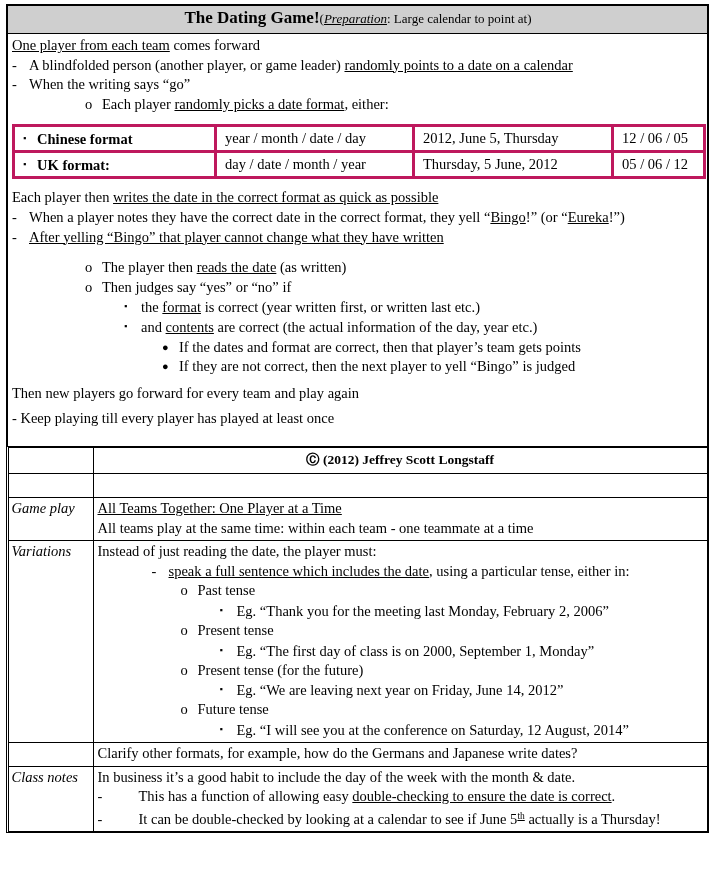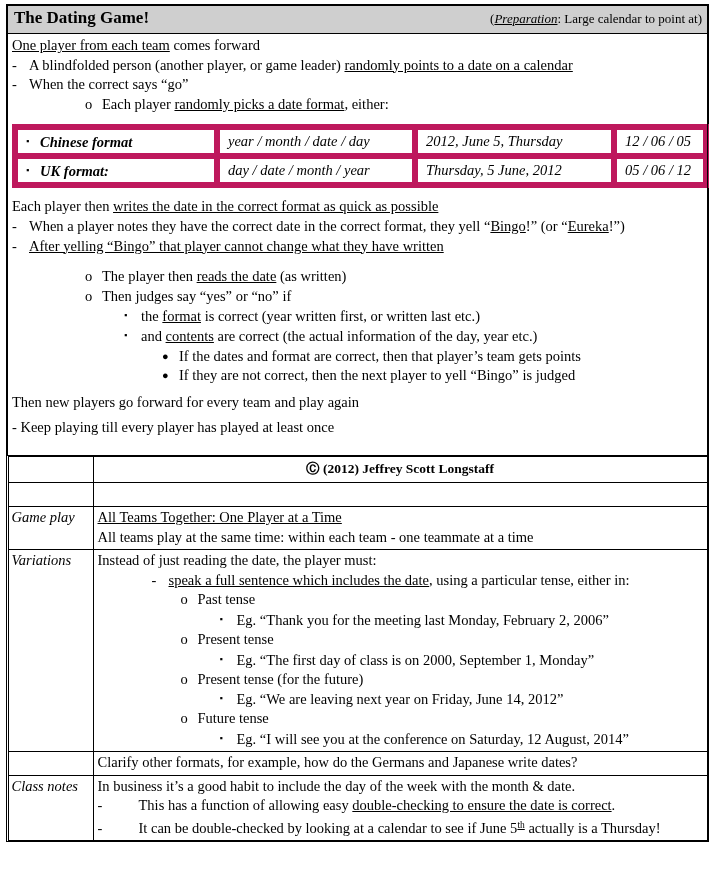--- a/index.html
+++ b/index.html
@@ -42,21 +42,21 @@
   
   .hdr-cell {
     background: #cfcfcf;
     height: 24px;
     padding: 1px 5px 2px 6px !important;
     position: relative;
   }
   .hdr-inner {
     display: flex;
     align-items: baseline;
-    justify-content: space-between;
+    justify-content: center;
     width: 100%;
   }
   .hdr-title {
     font-weight: bold;
     font-size: 17px;
     letter-spacing: 0px;
     line-height: 21px;
   }
   .hdr-prep {
     font-size: 13px;
@@ -95,26 +95,25 @@
   .sq { font-size: 9px; vertical-align: 2.5px; }
   .dot { font-size: 11px; vertical-align: 1px; }
   
   table.fmt {
     width: 100%;
     border-collapse: collapse;
     table-layout: fixed;
     font-size: 14.5px;
   }
   table.fmt td {
-    border: 6px solid #be185d;
+    border: 3px solid #be185d;
     height: 23px;
     line-height: 21px;
     padding: 0 8px;
     vertical-align: middle;
-    font-style: italic;
   }
   td.fmt-name { text-align: left; padding-left: 12px; font-weight: bold; }
   td.fmt-c { text-align: left; }
   
   td.labelcol {
     width: 85px;
     padding: 1px 3px 2px 3px !important;
     font-size: 14.5px;
     line-height: 19.5px;
   }
@@ -155,21 +154,21 @@
       </tr>
 
 
       <tr>
         <td class="body-cell">
 
           <div class="ln"><b class="u">One player from each team</b><span> comes forward</span></div>
 
           <div class="ln"><span class="dashmark2">-</span><span>A blindfolded person (another player, or game leader) </span><b class="u">randomly points to a date on a calendar</b></div>
 
-          <div class="ln"><span class="dashmark2">-</span><span>When the correct says “go”</span></div>
+          <div class="ln"><span class="dashmark2">-</span><span>When the writing says “go”</span></div>
 
           <div class="ln"><span style="display:inline-block;width:73px;"></span><span class="dashmark2">o</span><span>Each player </span><b class="u">randomly picks a date format</b><span>, either:</span></div>
 
           <div style="height:10px;"></div>
 
           <table class="fmt">
             <colgroup>
               <col style="width:202px">
               <col style="width:198px">
               <col style="width:199px">

